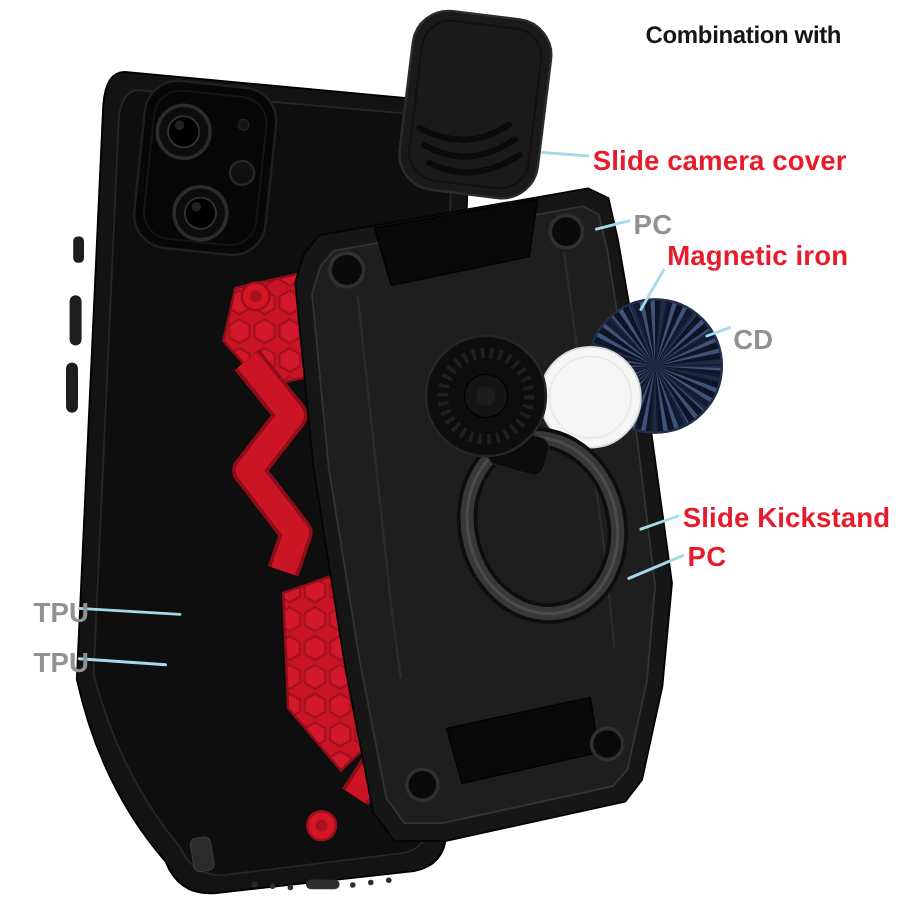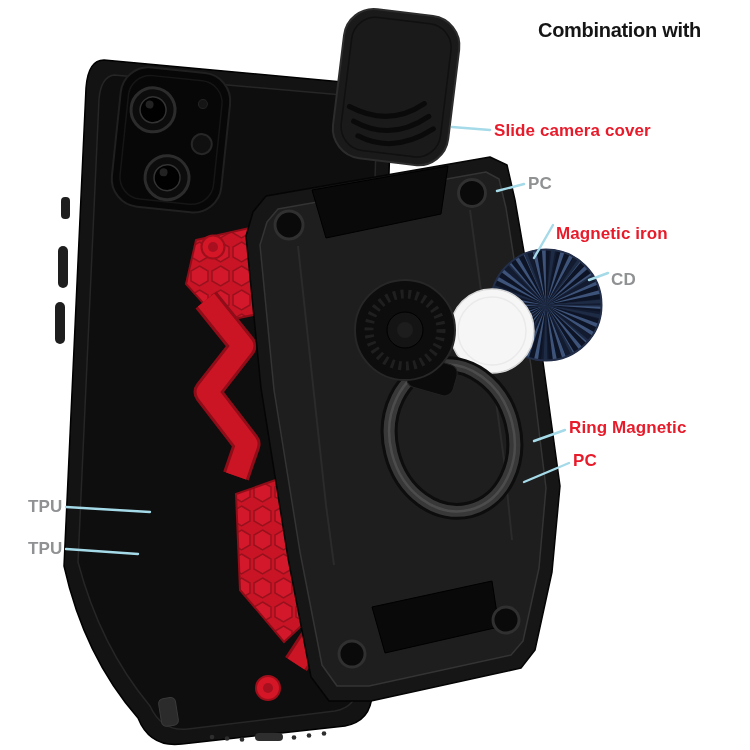--- a/index.html
+++ b/index.html
@@ -19,21 +19,21 @@
     top: 16px;
     font-size: 20px;
     font-weight: 800;
     letter-spacing: -0.3px;
     color: #151515;
     line-height: 28px;
     white-space: nowrap;
   }
   .label {
     position: absolute;
-    font-size: 17px;
+    font-size: 23px;
     font-weight: 700;
     white-space: nowrap;
     letter-spacing: 0.1px;
   }
   .label.red  { color: #e81b2b; }
   .label.gray { color: #8f9193; }
 </style>
 </head>
 <body>
 
@@ -159,20 +159,20 @@
       <path d="M66,549 L138,554"></path>
     </g>
   </svg>
 
   <div class="title">
     <div>Combination with</div>
   </div>
 
   <span class="label red" style="left:494px; top:121px;">Slide camera cover</span>
   <span class="label gray" style="left:528px; top:174px;">PC</span>
-  <span class="label red" style="left:556px; top:224px;">Magnetic iron</span>
+  <span class="label red" style="left:556px; top:200px;">Magnetic iron</span>
   <span class="label gray" style="left:611px; top:270px;">CD</span>
-  <span class="label red" style="left:569px; top:418px;">Ring Magnetic</span>
+  <span class="label red" style="left:569px; top:418px;">Slide Kickstand</span>
   <span class="label red" style="left:573px; top:451px;">PC</span>
   <span class="label gray" style="left:28px;  top:497px;">TPU</span>
   <span class="label gray" style="left:28px;  top:539px;">TPU</span>
 
 </div>
 
 </body></html>

